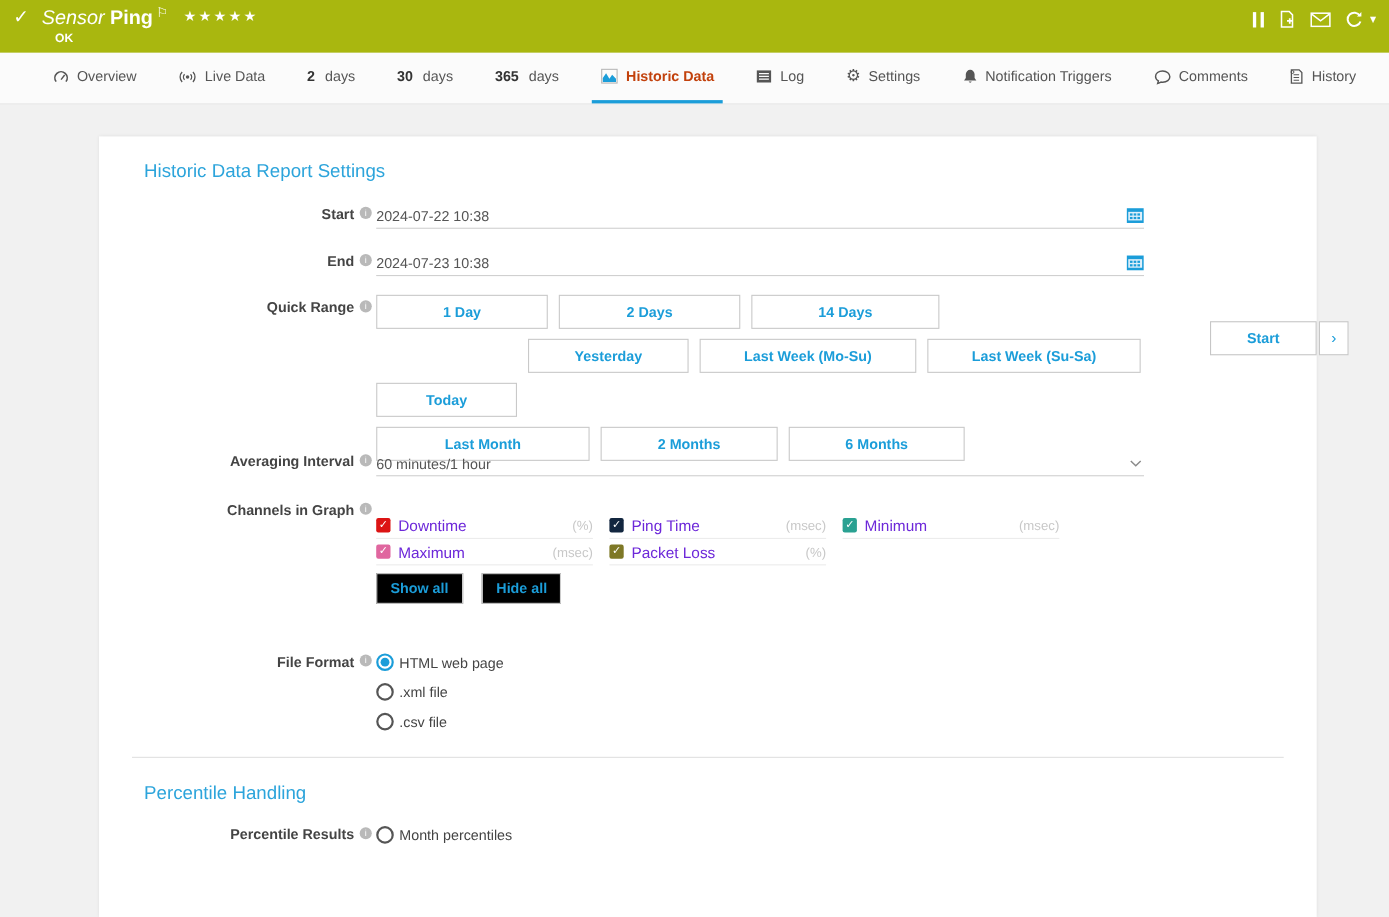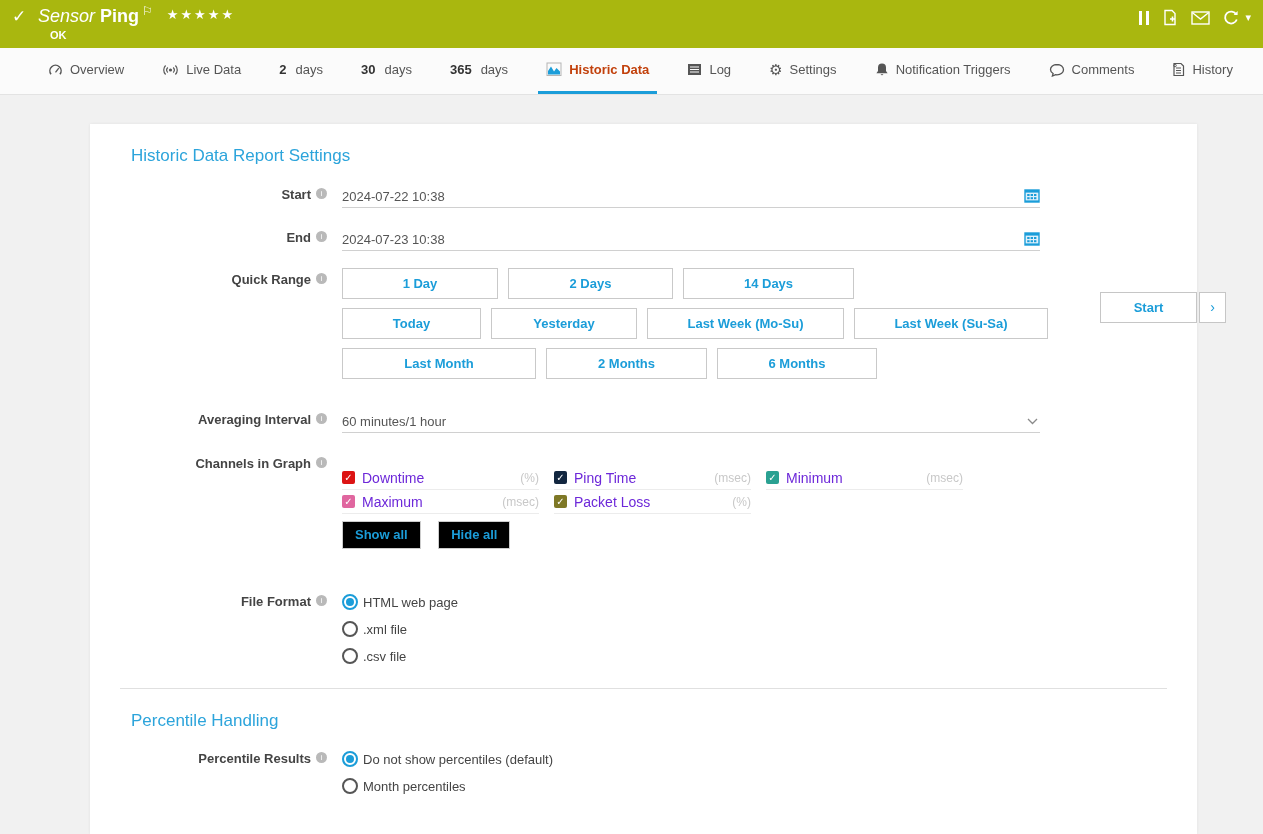--- a/index.html
+++ b/index.html
@@ -35,21 +35,21 @@
   }
   .tab { display:flex; align-items:center; gap:7px; padding:0 8px; cursor:pointer; border-bottom:3px solid transparent; white-space:nowrap; }
   .tab .t-ico { display:inline-flex; color:#555; }
   .tab.active { border-bottom-color:#1b9dd9; color:#c2410c; font-weight:bold; }
   .tab .t-num { font-weight:bold; color:#333; margin-right:2px; }
   .gear-glyph { font-size:15px; line-height:14px; }
 
   
   .card { position:absolute; left:90px; top:124px; width:1107px; bottom:0; background:#fff; box-shadow:0 0 3px rgba(0,0,0,.07); }
   .sec-title { position:absolute; left:41px; font-size:17px; color:#2ca4db; }
-  .flabel { position:absolute; left:0; width:237px; text-align:right; font-size:13px; font-weight:bold; color:#444; line-height:16px; }
+  .flabel { position:absolute; left:11px; width:237px; text-align:right; font-size:13px; font-weight:bold; color:#444; line-height:16px; }
   .info-i {
     display:inline-block; width:11px; height:11px; border-radius:50%;
     background:#b9b9b9; color:#fff; font-size:8px; line-height:11px; text-align:center;
     font-weight:normal; vertical-align:3px; margin-left:5px;
   }
   .fvalue { position:absolute; left:252px; width:698px; font-size:13px; color:#555; line-height:20px; border-bottom:1px solid #d0d0d0; cursor:text; }
   .cal-ico { position:absolute; right:0; top:1px; cursor:pointer; }
   .sel-chevron { position:absolute; right:2px; top:6px; }
 
   .qr-row { display:flex; gap:10px; margin-bottom:9px; }
@@ -256,21 +256,21 @@
   <div class="flabel" style="top:148px;">
     <span>Quick Range</span><span class="info-i">i</span>
   </div>
   <div style="position:absolute; left:252px; top:144px;">
     <div class="qr-row">
       <div class="qr-btn" style="width:156px;">1 Day</div>
       <div class="qr-btn" style="width:165px;">2 Days</div>
       <div class="qr-btn" style="width:171px;">14 Days</div>
     </div>
     <div class="qr-row">
-      <div class="qr-btn" style="width:139px;">Today</div>
+      <div class="qr-btn" style="width:128px;margin-top:40px;">Today</div>
       <div class="qr-btn" style="width:146px;">Yesterday</div>
       <div class="qr-btn" style="width:197px;">Last Week (Mo-Su)</div>
       <div class="qr-btn" style="width:194px;">Last Week (Su-Sa)</div>
     </div>
     <div class="qr-row">
       <div class="qr-btn" style="width:194px;">Last Month</div>
       <div class="qr-btn" style="width:161px;">2 Months</div>
       <div class="qr-btn" style="width:160px;">6 Months</div>
     </div>
   </div>
@@ -342,24 +342,20 @@
   </div>
 
   <div class="divider" style="top:564px;"></div>
 
   <div class="sec-title" style="top:587px;">Percentile Handling</div>
   <div class="flabel" style="top:627px;">
     <span>Percentile Results</span><span class="info-i">i</span>
   </div>
   <div style="position:absolute; left:252px; top:625px;">
     <div class="opt">
-      <span class="radio sel"></span>
-      <span class="opt-label">Do not show percentiles (default)</span>
-    </div>
-    <div class="opt">
       <span class="radio"></span>
       <span class="opt-label">Month percentiles</span>
     </div>
   </div>
 
 </div>
 
 <div class="start-group">
   <div class="start-main">Start</div>
   <div class="start-expand"><span>›</span></div>

